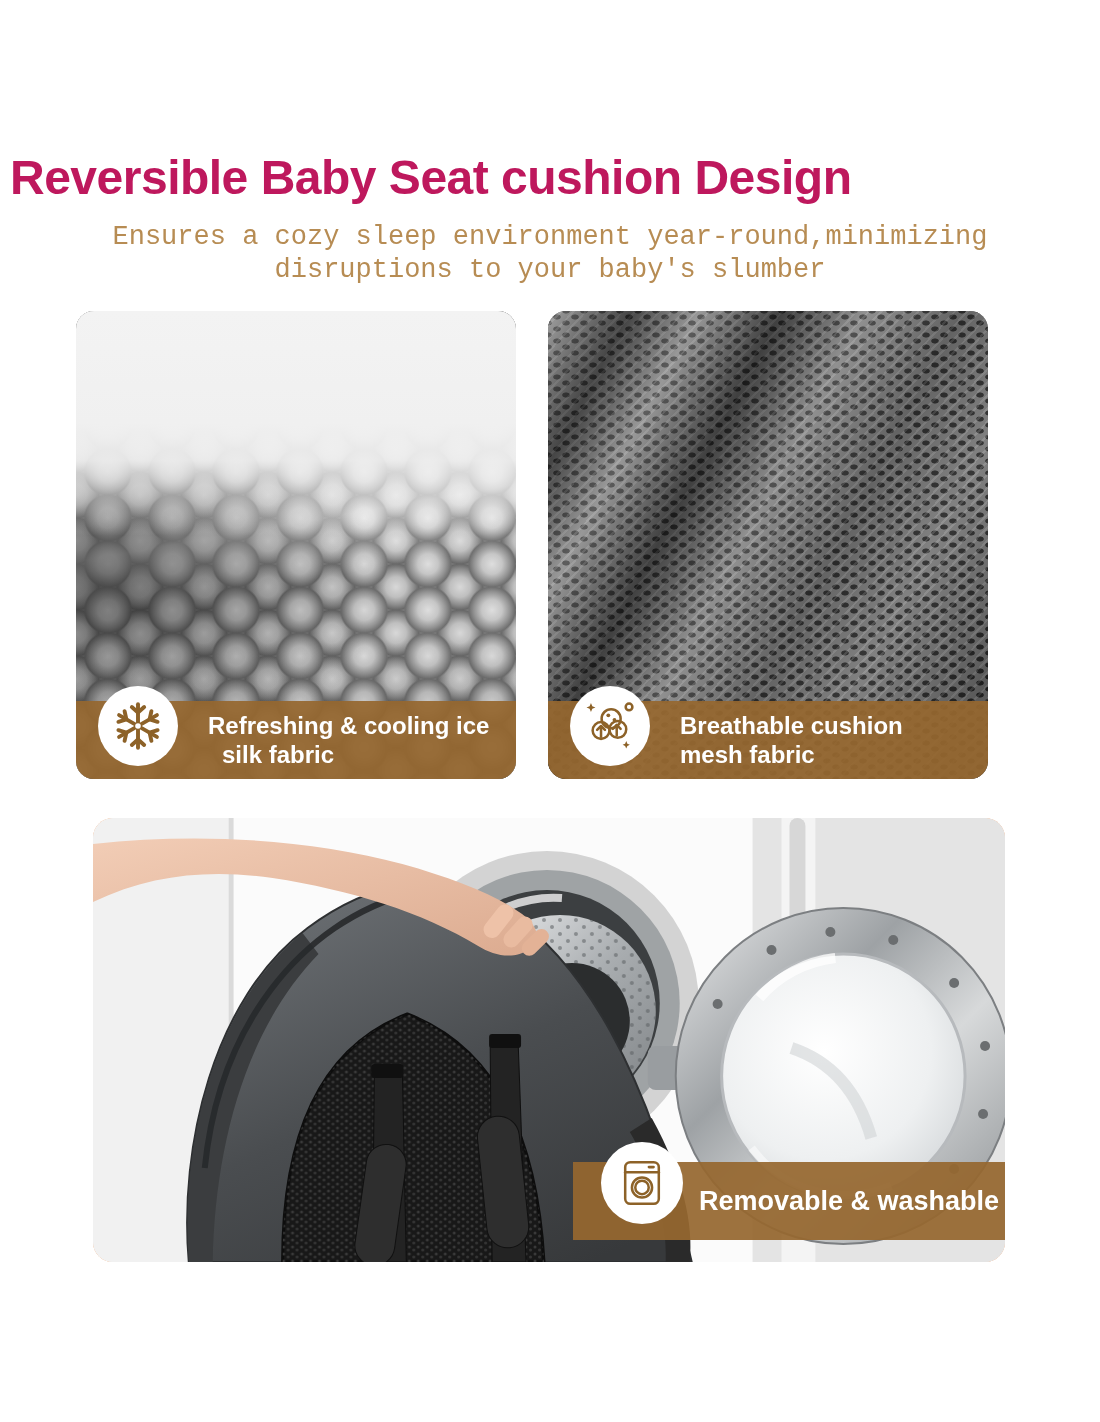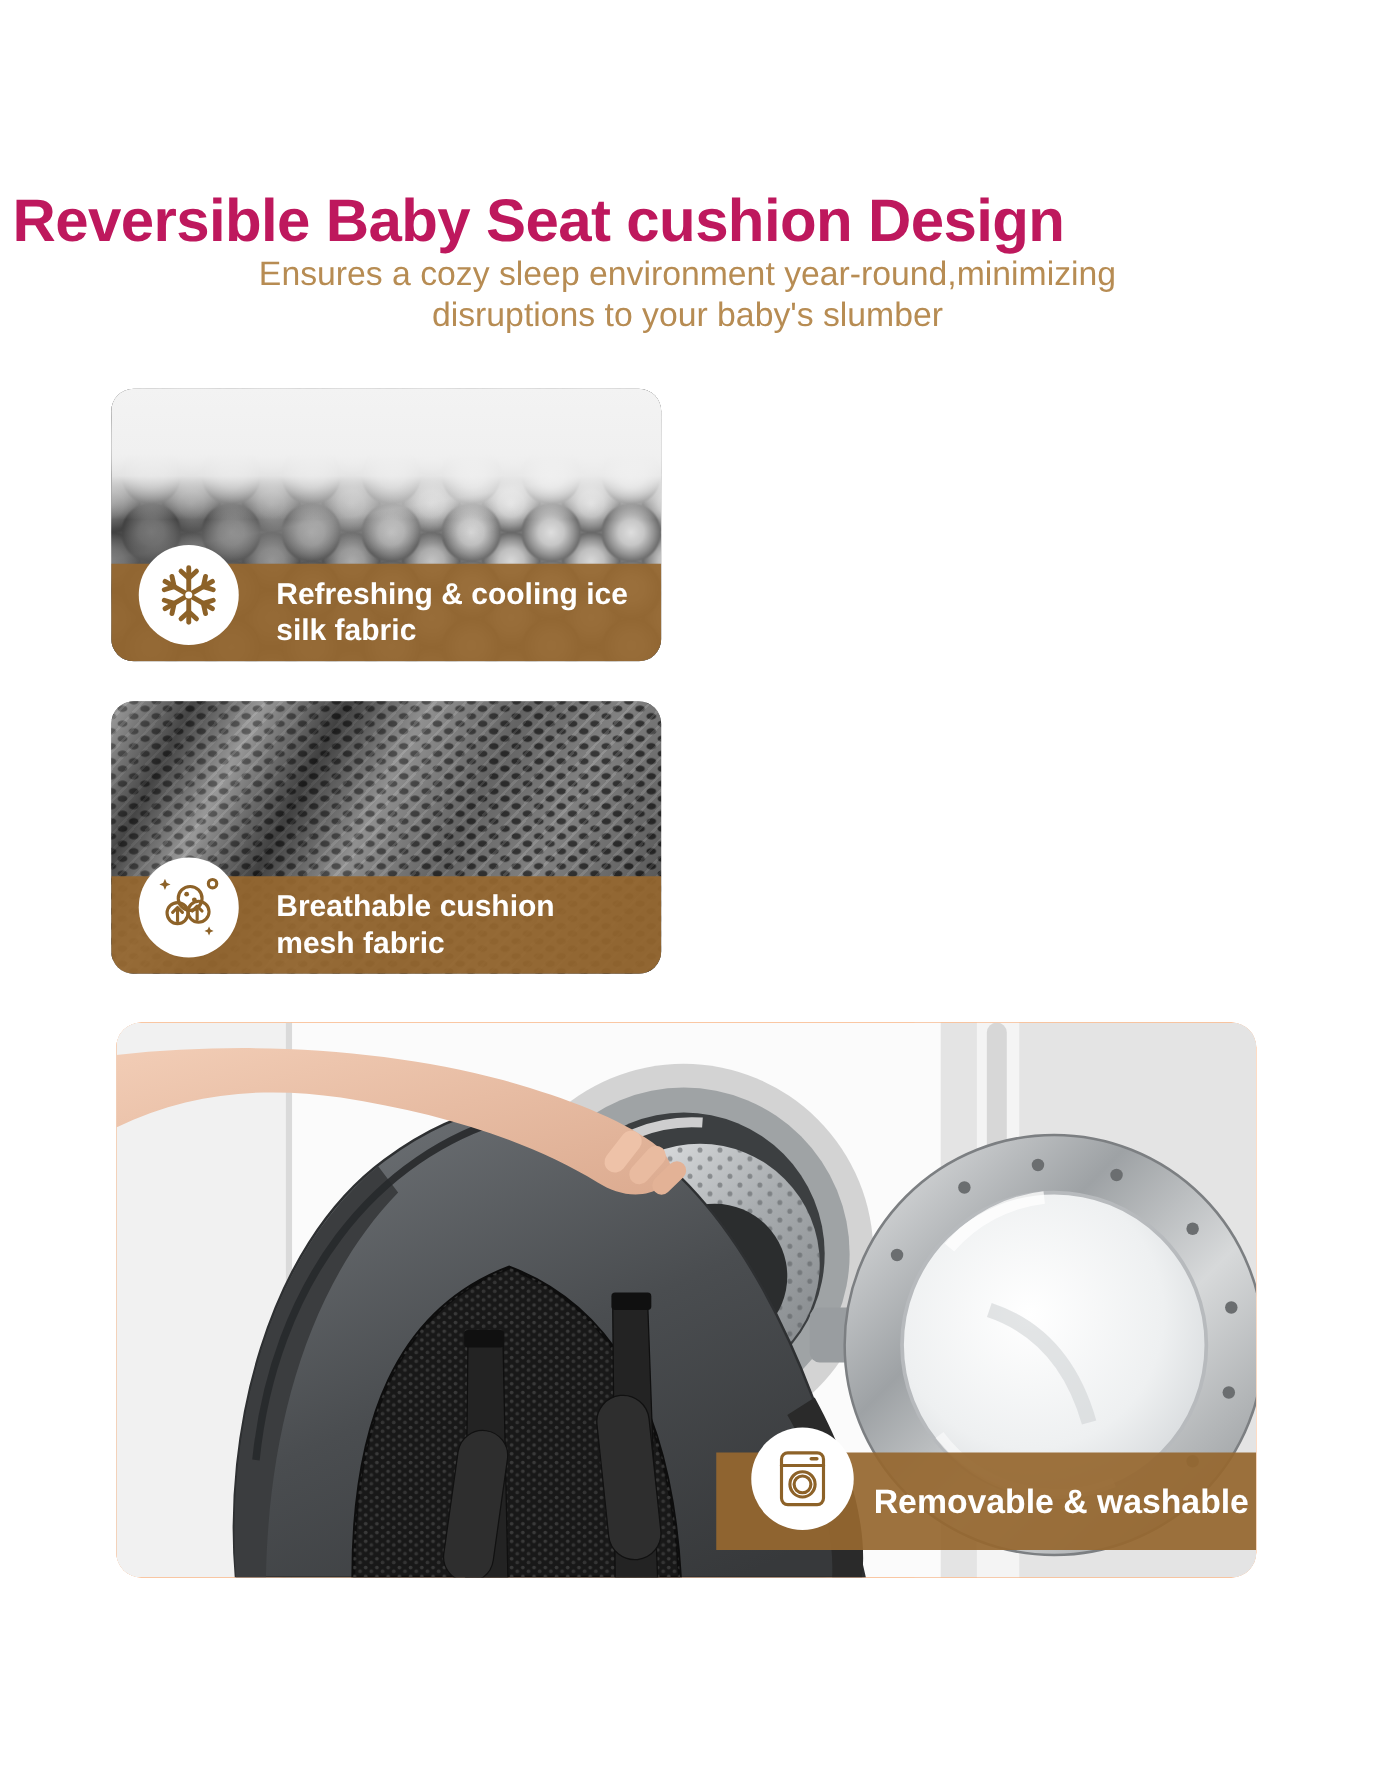--- a/index.html
+++ b/index.html
@@ -6,25 +6,25 @@
   .page{
     position:relative;width:1100px;height:1422px;background:#ffffff;overflow:hidden;
     font-family:"Liberation Sans", sans-serif;
   }
   
   .title{
     position:absolute;top:152px;left:10px;width:100%;text-align:left;
     font-size:48px;font-weight:bold;letter-spacing:-0.5px;color:#be185d;line-height:1.1;
   }
   .subtitle{
-    position:absolute;top:203px;left:0;width:100%;text-align:center;
-    font-size:27px;font-weight:normal;color:#b78c53;line-height:33px;
-  }
-  
-  .cards{position:absolute;top:311px;left:89px;width:912px;height:468px;display:flex;gap:32px;flex-direction:column;}
+    position:absolute;top:221px;left:0;width:100%;text-align:center;
+    font-size:27px;font-weight:normal;color:#b78c53;line-height:33px;font-family:Liberation Mono, monospace;
+  }
+  
+  .cards{position:absolute;top:311px;left:76px;width:912px;height:468px;display:flex;gap:32px;}
   .card{position:relative;width:440px;height:468px;border-radius:18px;overflow:hidden;background:#9a9a9a;}
   .photo{position:absolute;inset:0;}
   .photo-ice{
     background-color:#818181;
     background-image:
       linear-gradient(180deg,#f3f3f3 0%,#f0f0f0 24%,rgba(240,240,240,0.92) 32%,rgba(240,240,240,0) 48%),
       radial-gradient(ellipse 420px 270px at 6% 58%, rgba(18,18,18,0.55), rgba(18,18,18,0) 68%),
       linear-gradient(170deg, rgba(255,255,255,0) 38%, rgba(255,255,255,0.40) 46%, rgba(255,255,255,0) 57%),
       linear-gradient(0deg, rgba(50,50,50,0.28), rgba(50,50,50,0) 30%),
       radial-gradient(circle 30px at 32px 23px, #dedede 0%, #c6c6c6 34%, #939393 60%, #6f6f6f 76%, rgba(111,111,111,0) 82%),
@@ -80,21 +80,21 @@
     <span style="display:block;">disruptions to your baby's slumber</span>
   </div>
 
   <div class="cards">
 
     <div class="card">
       <div class="photo photo-ice"></div>
       <div class="band">
         <div class="band-text">
           <span style="display:block;">Refreshing &amp; cooling ice</span>
-          <span style="display:block;">silk fabric</span>
+          <span style="display:block;margin-left:14px;">silk fabric</span>
         </div>
       </div>
       <div class="icon-circle">
         <svg viewBox="0 0 100 100">
           <g stroke="#8d6228" stroke-width="7" stroke-linecap="round" fill="none">
             <g>
               <path d="M50 11 V89"></path>
               <path d="M50 26 L39 16 M50 26 L61 16 M50 74 L39 84 M50 74 L61 84"></path>
             </g>
             <g transform="rotate(60 50 50)">

